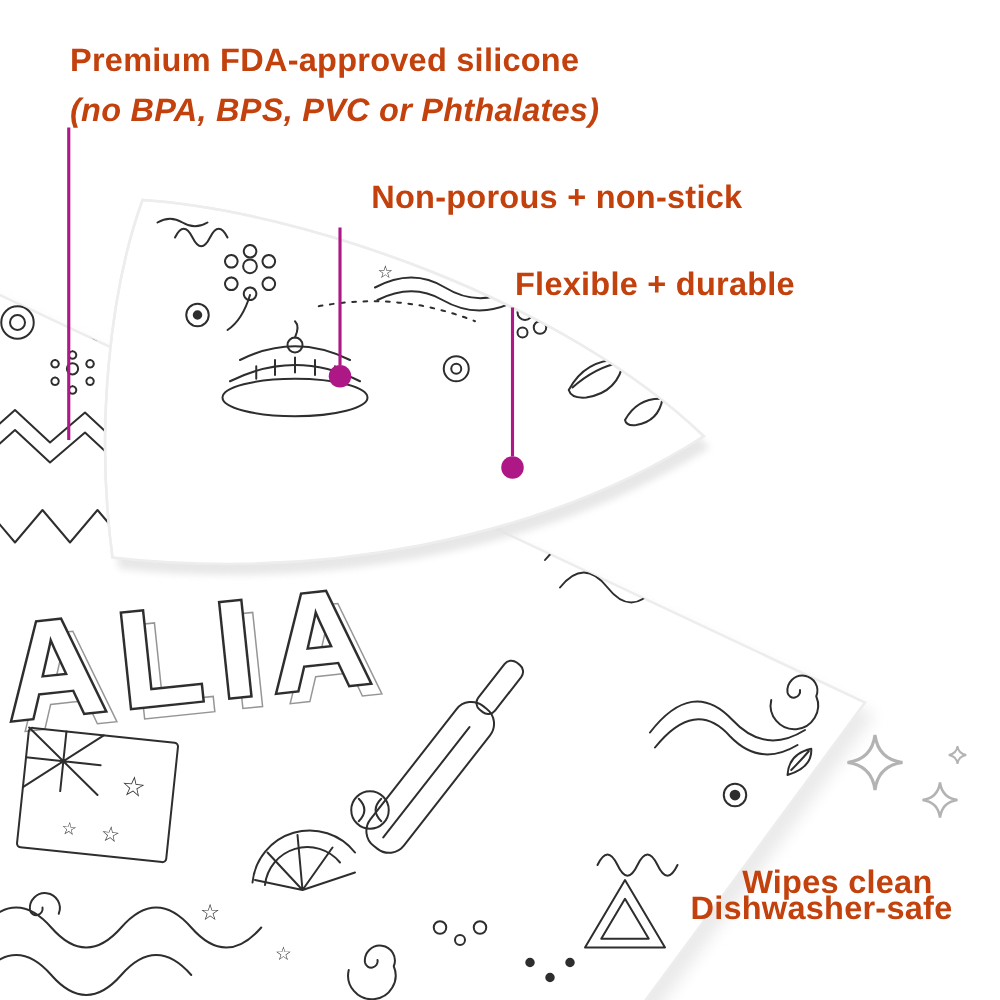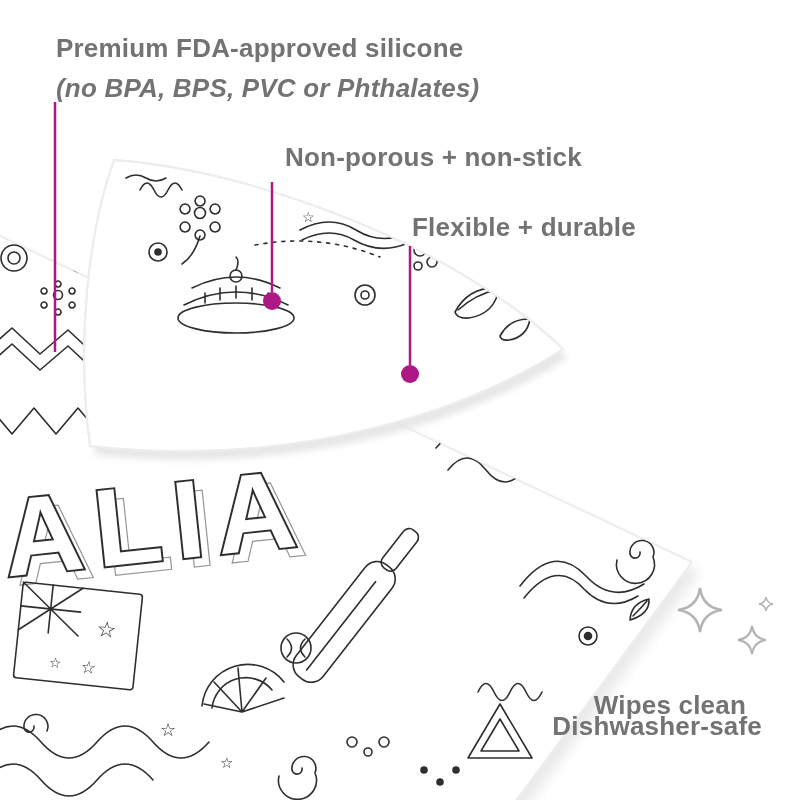--- a/index.html
+++ b/index.html
@@ -1,22 +1,22 @@
 <!DOCTYPE html>
 <html><head>
 <meta charset="utf-8">
 <style>
   * { margin:0; padding:0; box-sizing:border-box; }
   html,body { width:800px; height:800px; background:#ffffff; overflow:hidden; }
   #stage { position:relative; width:800px; height:800px; font-family:"Liberation Sans",sans-serif; }
   svg.layer { position:absolute; left:0; top:0; width:800px; height:800px; }
-  .label { position:absolute; color:#737373; font-weight:700; font-size:26px; white-space:nowrap; letter-spacing:.2px; }
+  .label { position:absolute; color:#c2410c; font-weight:700; font-size:26px; white-space:nowrap; letter-spacing:.2px; }
   .label .sub { font-style:italic;text-align:right; }
   #lbl-premium   { left:56px;  top:28px; line-height:1.55; }
-  #lbl-nonporous { left:285px; top:142px; }
+  #lbl-nonporous { left:297px; top:142px; }
   #lbl-flexible  { left:412px; top:212px; }
   #lbl-wipes     { right:54px; top:690px; }
   #lbl-dish      { right:38px; top:711px; }
 </style>
 </head>
 <body>
 
 <div id="stage">
 
   <svg class="layer" viewBox="0 0 800 800" aria-hidden="true">

